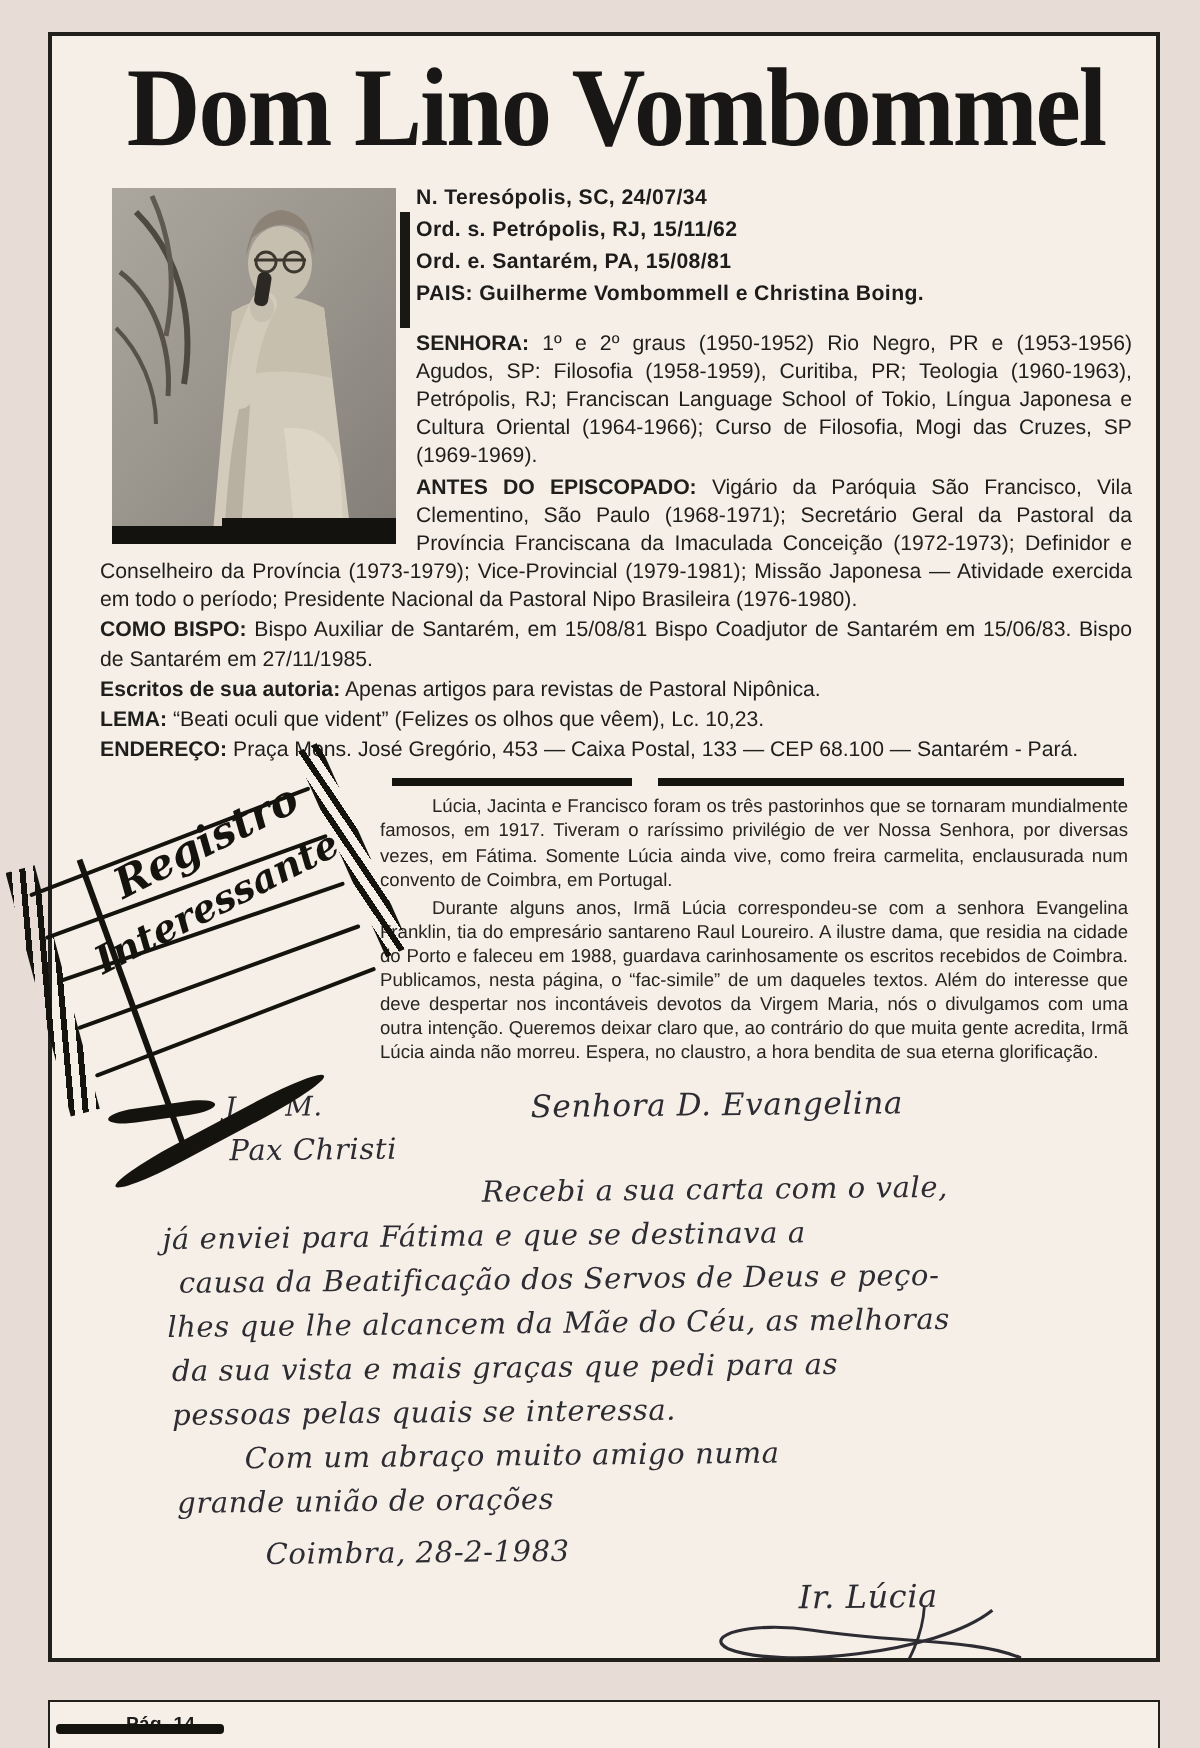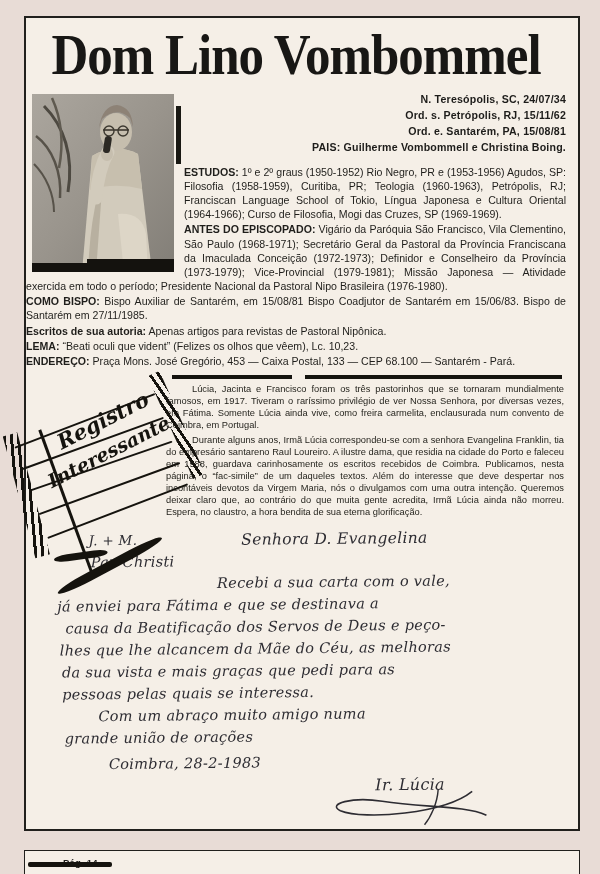--- a/index.html
+++ b/index.html
@@ -4,35 +4,35 @@
 <style>
   html,body{margin:0;padding:0;}
   body{
     width:600px;height:874px;position:relative;overflow:hidden;
     background:#e8dcd6;
     font-family:"Liberation Sans",sans-serif;color:#1d1c1a;
   }
   .sheet{
     position:absolute;left:24px;top:16px;width:556px;height:815px;
     background:#f5efe7;border:2.5px solid #21201d;box-sizing:border-box;
-    padding:4px 12px 0 0;overflow:hidden;
+    padding:4px 12px 0 24px;overflow:hidden;
   }
   .title{
     font-family:"Liberation Serif",serif;font-weight:bold;font-size:51px;
     text-align:center;letter-spacing:-1px;margin:4px 0 8px;color:#181715;
     transform:scaleY(1.1);white-space:nowrap;
   }
   .subtitle{
     margin-left:170px;font-weight:bold;font-size:11.5px;letter-spacing:.5px;
     margin-bottom:9px;color:#22211e;
   }
   .photo-wrap{float:left;width:142px;height:178px;margin:2px 10px 2px 6px;position:relative;}
   .photo-wrap svg{display:block;}
   .scan-bar{position:absolute;right:-7px;top:12px;width:5px;height:58px;background:#191813;}
-  .bio-line{font-size:10.6px;font-weight:bold;line-height:1.5;letter-spacing:.2px;text-align:right;}
+  .bio-line{font-size:10.6px;font-weight:bold;line-height:1.5;letter-spacing:.2px;}
   .bio-block{margin-bottom:9px;}
   .para{font-size:10.6px;line-height:1.34;text-align:justify;margin:0 0 1px;color:#1f1e1b;}
   .para .label{font-weight:bold;}
   .divider{display:flex;gap:13px;margin:7px 4px 4px 146px;}
   .divider div{height:4px;background:#15140f;}
   .d1{width:120px;}
   .d2{flex:1;}
   .article{margin:2px 2px 0 140px;}
   .article p{font-size:9.3px;line-height:1.3;text-align:justify;text-indent:26px;margin:0 0 2px;color:#26251f;}
   
@@ -119,21 +119,21 @@
     <div class="scan-bar"></div>
   </div>
 
   <div class="bio-block">
     <div class="bio-line">N. Teresópolis, SC, 24/07/34</div>
     <div class="bio-line">Ord. s. Petrópolis, RJ, 15/11/62</div>
     <div class="bio-line">Ord. e. Santarém, PA, 15/08/81</div>
     <div class="bio-line">PAIS: Guilherme Vombommell e Christina Boing.</div>
   </div>
 
-  <p class="para"><span class="label">ESTUDOS:</span> <span>1º e 2º graus (1950-1952) Rio Negro, PR e (1953-1956) Agudos, SP: Filosofia (1958-1959), Curitiba, PR; Teologia (1960-1963), Petrópolis, RJ; Franciscan Language School of Tokio, Língua Japonesa e Cultura Oriental (1964-1966); Curso de Filosofia, Mogi das Cruzes, SP (1969-1969).</span></p>
+  <p class="para"><span class="label">SENHORA:</span> <span>1º e 2º graus (1950-1952) Rio Negro, PR e (1953-1956) Agudos, SP: Filosofia (1958-1959), Curitiba, PR; Teologia (1960-1963), Petrópolis, RJ; Franciscan Language School of Tokio, Língua Japonesa e Cultura Oriental (1964-1966); Curso de Filosofia, Mogi das Cruzes, SP (1969-1969).</span></p>
   <p class="para"><span class="label">ANTES DO EPISCOPADO:</span> <span>Vigário da Paróquia São Francisco, Vila Clementino, São Paulo (1968-1971); Secretário Geral da Pastoral da Província Franciscana da Imaculada Conceição (1972-1973); Definidor e Conselheiro da Província (1973-1979); Vice-Provincial (1979-1981); Missão Japonesa — Atividade exercida em todo o período; Presidente Nacional da Pastoral Nipo Brasileira (1976-1980).</span></p>
   <p class="para"><span class="label">COMO BISPO:</span> <span>Bispo Auxiliar de Santarém, em 15/08/81  Bispo Coadjutor de Santarém em 15/06/83. Bispo de Santarém em 27/11/1985.</span></p>
   <p class="para"><span class="label">Escritos de sua autoria:</span> <span>Apenas artigos para revistas de Pastoral Nipônica.</span></p>
   <p class="para"><span class="label">LEMA:</span> <span>“Beati oculi que vident”  (Felizes os olhos que vêem), Lc. 10,23.</span></p>
   <p class="para"><span class="label">ENDEREÇO:</span> <span>Praça Mons. José Gregório, 453  —  Caixa Postal, 133  —  CEP 68.100  —  Santarém - Pará.</span></p>
 
   <div class="divider">
     <div class="d1"></div>
     <div class="d2"></div>
   </div>

